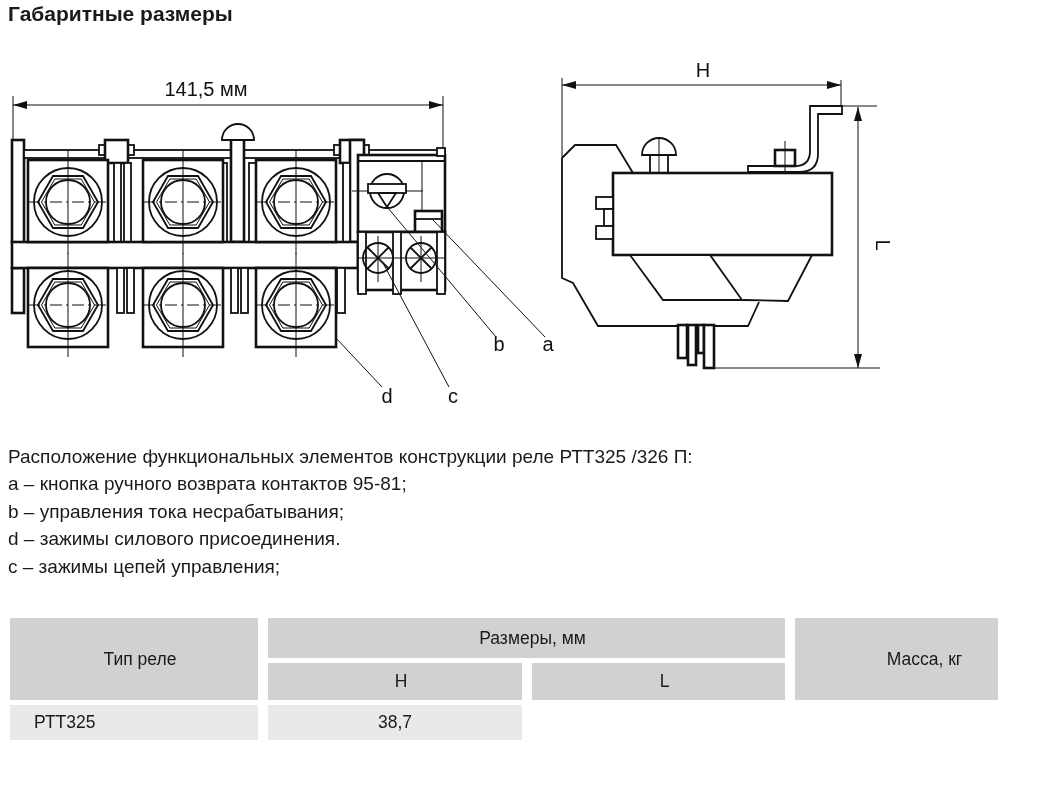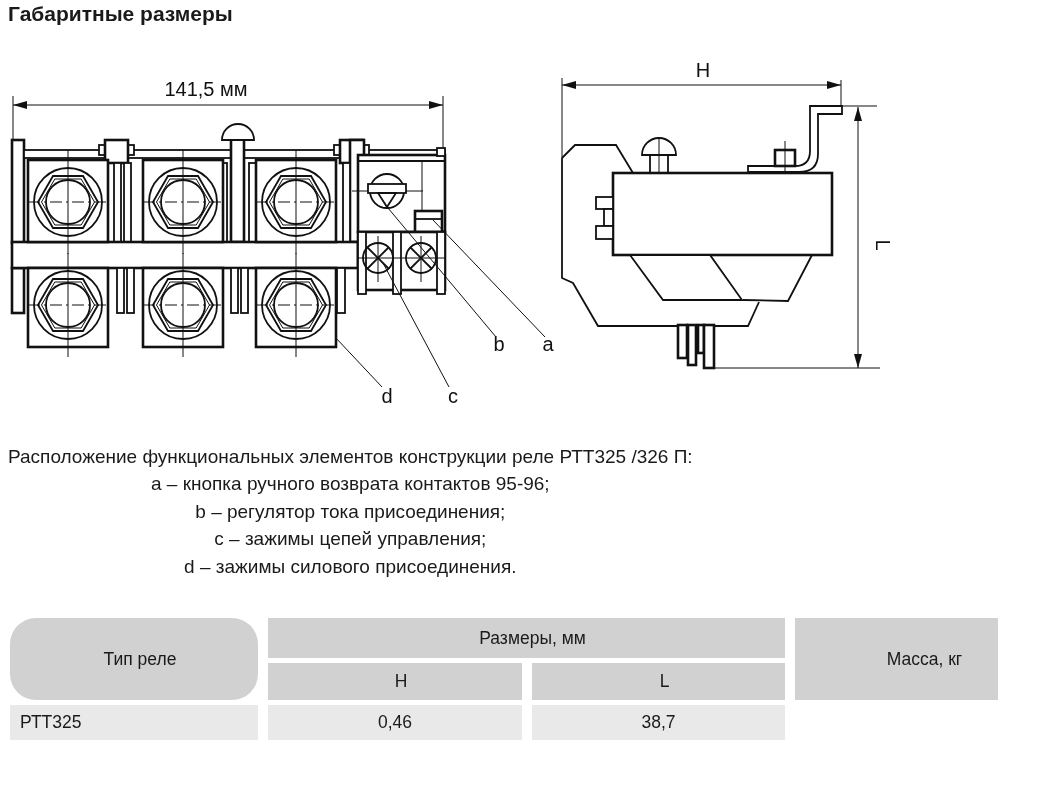--- a/index.html
+++ b/index.html
@@ -1,42 +1,42 @@
 <!DOCTYPE html>
 <html><head>
 <meta charset="utf-8">
 <style>
   html,body{margin:0;padding:0;background:#fff;}
   .page{position:relative;width:998px;height:793px;background:#fff;overflow:hidden;
         font-family:"Liberation Sans",sans-serif;color:#1a1a1a;text-decoration:underline;}
   .title{position:absolute;left:8px;top:2px;font-size:21px;font-weight:700;}
-  .legend{position:absolute;left:8px;top:443px;font-size:19px;line-height:27.4px;text-align:center;}
+  .legend{position:absolute;left:8px;top:443px;font-size:19px;line-height:27.4px;}
   .legend div{white-space:nowrap;}
   svg.front{position:absolute;left:0;top:60px;}
   svg.side{position:absolute;left:540px;top:50px;}
   .thick{fill:none;stroke:#111;stroke-width:2.6;}
   .med{fill:none;stroke:#111;stroke-width:1.8;}
   .thin{fill:none;stroke:#111;stroke-width:1;}
   .wfill{fill:#fff;}
   .blk{fill:#111;stroke:none;}
   text{fill:#111;font-family:"Liberation Sans",sans-serif;}
   .dimtext{font-size:20px;}
   .callout{font-size:20px;}
   .dim-table{position:absolute;left:10px;top:618px;display:grid;
              grid-template-columns:248px 254px 253px 247px;
              grid-template-rows:40px 37px 35px 35px;gap:5px 10px;font-size:17.5px;}
   .cell{display:flex;align-items:center;justify-content:center;}
   .th{background:#d1d1d1;padding-left:12px;}
   .td{background:#e9e9e9;}
-  .c-type{grid-column:1;grid-row:1/3;border-radius:26px;}
+  .c-type{grid-column:1;grid-row:1/3;}
   .c-dims{grid-column:2/4;grid-row:1;}
   .c-h{grid-column:2;grid-row:2;}
   .c-l{grid-column:3;grid-row:2;}
   .c-mass{grid-column:4;grid-row:1/3;}
-  .td-left{justify-content:flex-start;padding-left:10px;}
+  .td-left{justify-content:flex-start;padding-left:24px;}
 </style>
 </head>
 <body>
 
 <div class="page">
 
   <div class="title">Габаритные размеры</div>
 
   <svg class="front" width="560" height="360" viewBox="0 0 560 360">
     <defs>
@@ -176,32 +176,31 @@
     <polyline class="med" points="272,205 248,251 203,250"></polyline>
 
     <rect class="thick wfill" x="138" y="275" width="9" height="33"></rect>
     <rect class="thick wfill" x="148" y="275" width="8" height="40"></rect>
     <rect class="thick wfill" x="158" y="275" width="6" height="28"></rect>
     <rect class="thick wfill" x="164" y="275" width="10" height="43"></rect>
   </svg>
 
   <div class="legend">
     <div>Расположение функциональных элементов конструкции реле РТТ325 /326 П:</div>
-    <div>a – кнопка ручного возврата контактов 95-96;</div>
-    <div>b – регулятор тока присоединения;</div>
+    <div>a – кнопка ручного возврата контактов 95-81;</div>
+    <div>b – управления тока несрабатывания;</div>
+    <div>d – зажимы силового присоединения.</div>
     <div>c – зажимы цепей управления;</div>
-    <div>d – зажимы силового присоединения.</div>
   </div>
 
   <div class="dim-table">
     <div class="cell th c-type">Тип реле</div>
     <div class="cell th c-dims">Размеры, мм</div>
     <div class="cell th c-mass">Масса, кг</div>
     <div class="cell th c-h">H</div>
     <div class="cell th c-l">L</div>
 
     <div class="cell td td-left">РТТ325</div>
-    <div class="cell td">0,46</div>
 
     <div class="cell td">38,7</div>
   </div>
 
 </div>
 
 </body></html>

